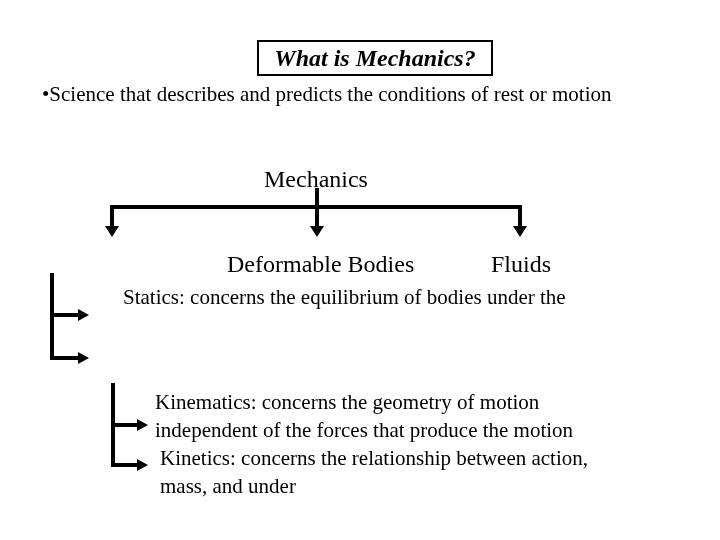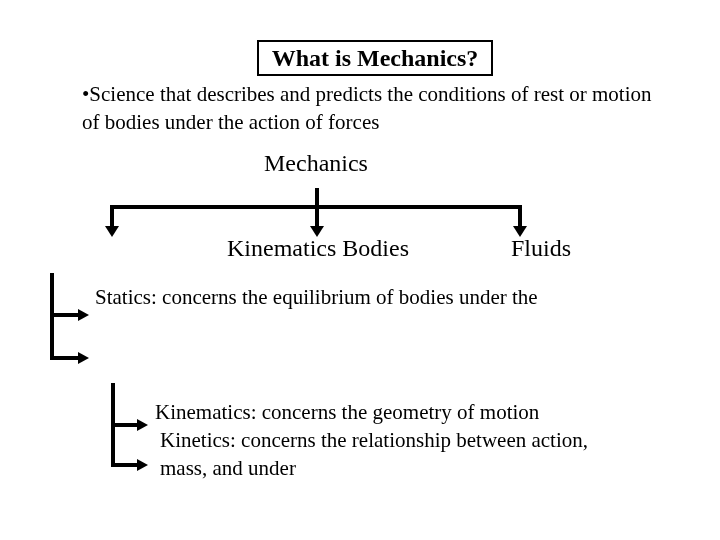--- a/index.html
+++ b/index.html
@@ -13,33 +13,34 @@
   }
   .slide { position: absolute; left: 0; top: 0; width: 720px; height: 540px; background: #ffffff; }
 
   .title-box {
     position: absolute; left: 257px; top: 40px;
     width: 232px; height: 32px;
     border: 2px solid #000000;
     text-align: center;
     font-weight: bold; font-size: 24px; line-height: 32px;
     white-space: nowrap;
+    font-style: italic;
   }
 
   .bullet-block {
     position: absolute; left: 42px; top: 80px; width: 672px;
     font-size: 21px; line-height: 28px;
   }
-  .bullet-block .line { white-space: nowrap; margin-left: 40px; }
+  .bullet-block .line { white-space: nowrap; }
 
-  .tree-label { position: absolute; font-size: 24px; line-height: 30px; white-space: nowrap; }
+  .tree-label { position: absolute; font-size: 24px; line-height: 30px; white-space: nowrap; margin-top: 16px; }
   .lbl-mechanics { left: 264px; top: 148px; }
   .lbl-rigid     { left: 48px;  top: 233px; }
   .lbl-deform    { left: 227px; top: 233px; }
-  .lbl-fluids    { left: 511px; top: 233px; }
+  .lbl-fluids    { left: 491px; top: 233px; }
 
   .ln { position: absolute; background: #000000; }
   
   .tree-hline   { left: 110px; top: 205px; width: 412px; height: 4px; }
   .stem-center  { left: 315px; top: 188px; width: 4px; height: 38px; }
   .stem-left    { left: 110px; top: 205px; width: 4px; height: 21px; }
   .stem-right   { left: 518px; top: 205px; width: 4px; height: 21px; }
 
   .arrow-down {
     position: absolute; width: 0; height: 0;
@@ -60,78 +61,78 @@
   .b1-vline { left: 50px; top: 273px; width: 4px; height: 87px; }
   .b1-a1    { left: 50px; top: 313px; width: 28px; height: 4px; }
   .b1-a2    { left: 50px; top: 356px; width: 28px; height: 4px; }
   .b1-h1    { left: 78px; top: 309px; }
   .b1-h2    { left: 78px; top: 352px; }
 
   .statics-block {
     position: absolute; left: 95px; top: 283px; width: 560px;
     font-size: 21px; line-height: 29px;
   }
-  .statics-block .line { white-space: nowrap; }
+  .statics-block .line { white-space: nowrap; margin-left: 28px; }
 
   
   .b2-vline { left: 111px; top: 383px; width: 4px; height: 84px; }
   .b2-a1    { left: 111px; top: 423px; width: 26px; height: 4px; }
   .b2-a2    { left: 111px; top: 463px; width: 26px; height: 4px; }
   .b2-h1    { left: 137px; top: 419px; }
   .b2-h2    { left: 137px; top: 459px; }
 
   .kinematics-block {
-    position: absolute; left: 155px; top: 398px; width: 560px;
+    position: absolute; left: 155px; top: 388px; width: 560px;
     font-size: 21px; line-height: 28px;
   }
   .kinematics-block .line { white-space: nowrap; }
   .kinematics-block .indent { padding-left: 5px; }
 </style>
 </head>
 <body>
 
 <div class="slide">
 
   <div class="title-box">
     <span>What is Mechanics?</span>
   </div>
 
   <div class="bullet-block">
     <div class="line">•Science that describes and predicts the conditions of rest or motion</div>
-    <div class="line">of bodies under the action of forces</div>
   </div>
 
   <div class="tree-label lbl-mechanics">Mechanics</div>
 
   <div class="ln tree-hline"></div>
   <div class="ln stem-center"></div>
   <div class="ln stem-left"></div>
   <div class="ln stem-right"></div>
   <div class="arrow-down ad-left"></div>
   <div class="arrow-down ad-center"></div>
   <div class="arrow-down ad-right"></div>
 
-  <div class="tree-label lbl-deform">Kinematics Bodies</div>
+  <div class="tree-label lbl-deform">Deformable Bodies</div>
   <div class="tree-label lbl-fluids">Fluids</div>
 
   <div class="ln b1-vline"></div>
   <div class="ln b1-a1"></div>
   <div class="ln b1-a2"></div>
   <div class="arrow-right b1-h1"></div>
   <div class="arrow-right b1-h2"></div>
 
   <div class="statics-block">
     <div class="line">Statics: concerns the equilibrium of bodies under the</div>
   </div>
 
   <div class="ln b2-vline"></div>
   <div class="ln b2-a1"></div>
   <div class="ln b2-a2"></div>
   <div class="arrow-right b2-h1"></div>
   <div class="arrow-right b2-h2"></div>
 
   <div class="kinematics-block">
     <div class="line">Kinematics: concerns the geometry of motion</div>
+    <div class="line">independent of the forces that produce the motion</div>
     <div class="line indent">Kinetics: concerns the relationship between action,</div>
     <div class="line indent">mass, and under</div>
   </div>
 
 </div>
 
 </body></html>

